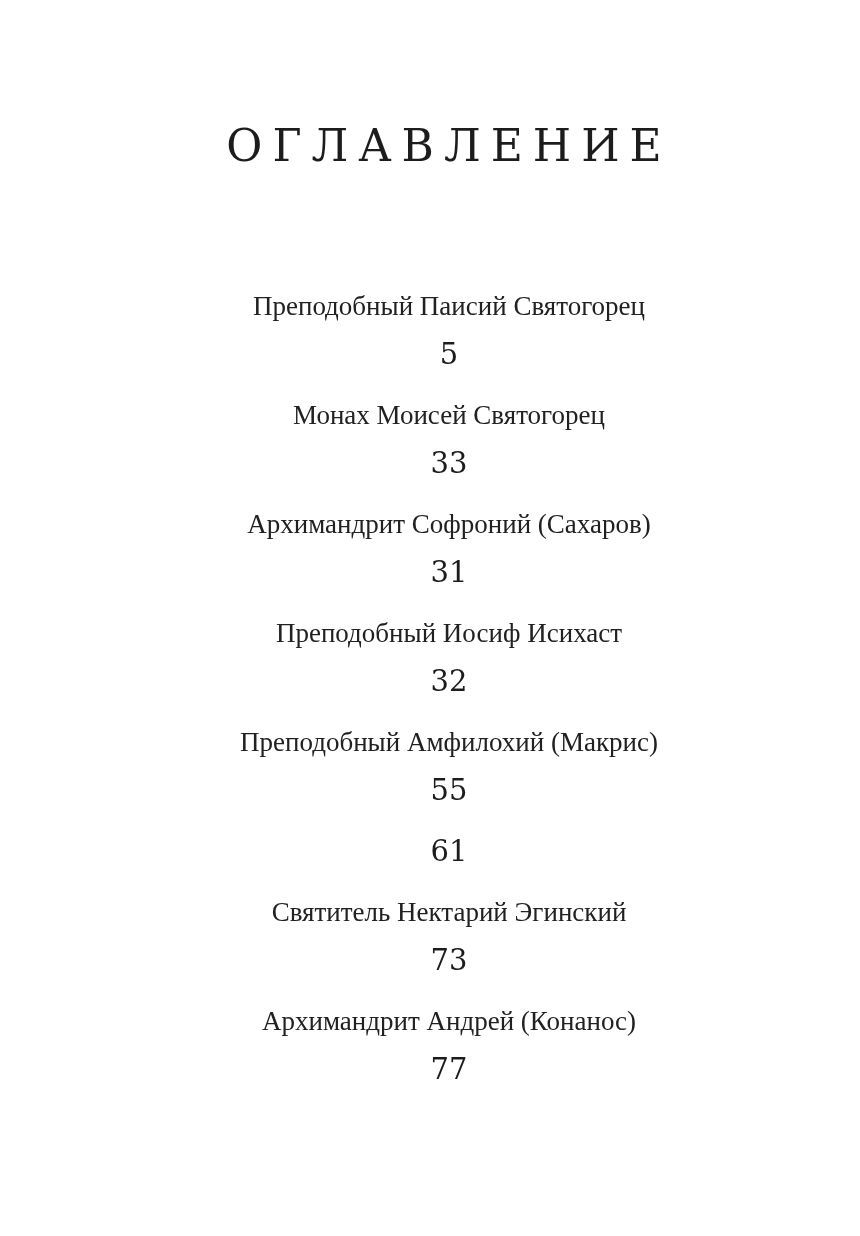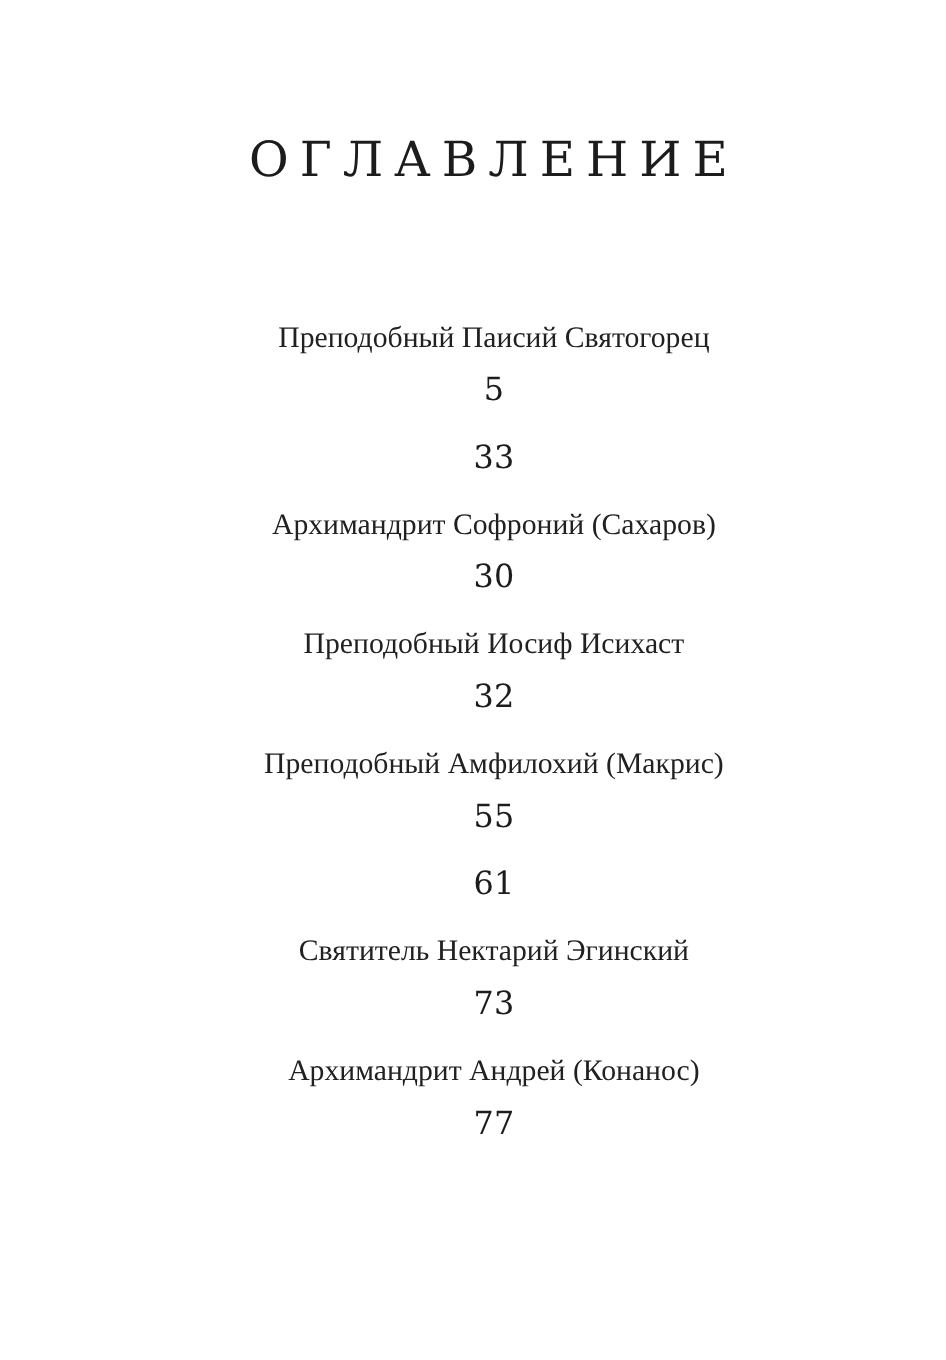--- a/index.html
+++ b/index.html
@@ -65,26 +65,27 @@
   <div class="content">
     <h1 class="heading">ОГЛАВЛЕНИЕ</h1>
 
     <div class="toc-list" id="toc-list">
   <div class="entry">
     <div class="entry-title">Преподобный Паисий Святогорец</div>
     <div class="entry-page">5</div>
   </div>
 
   <div class="entry">
+    <div class="entry-title">Монах Моисей Святогорец</div>
     <div class="entry-page">33</div>
   </div>
 
   <div class="entry">
     <div class="entry-title">Архимандрит Софроний (Сахаров)</div>
-    <div class="entry-page">30</div>
+    <div class="entry-page">31</div>
   </div>
 
   <div class="entry">
     <div class="entry-title">Преподобный Иосиф Исихаст</div>
     <div class="entry-page">32</div>
   </div>
 
   <div class="entry">
     <div class="entry-title">Преподобный Амфилохий (Макрис)</div>
     <div class="entry-page">55</div>

